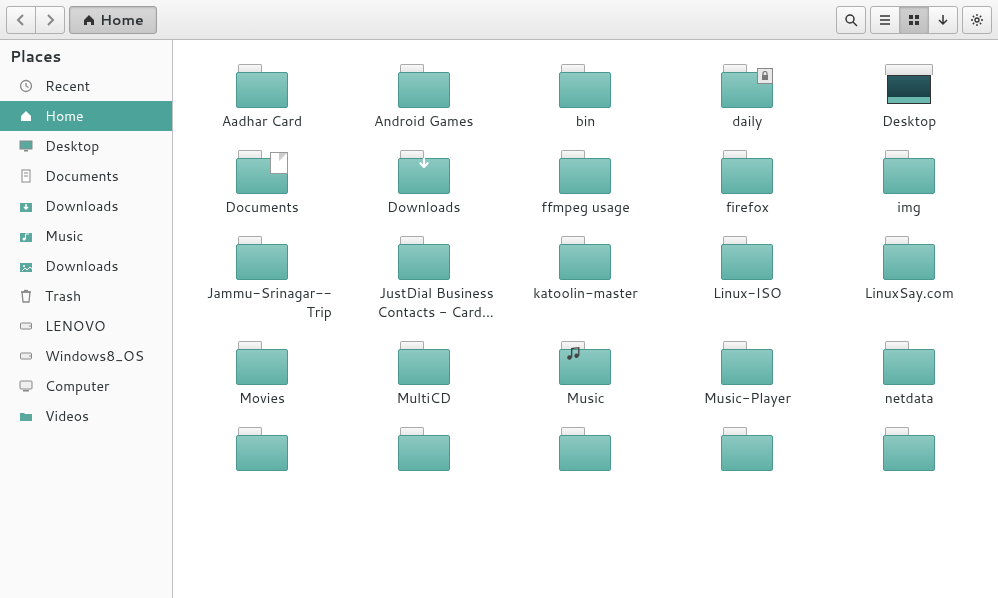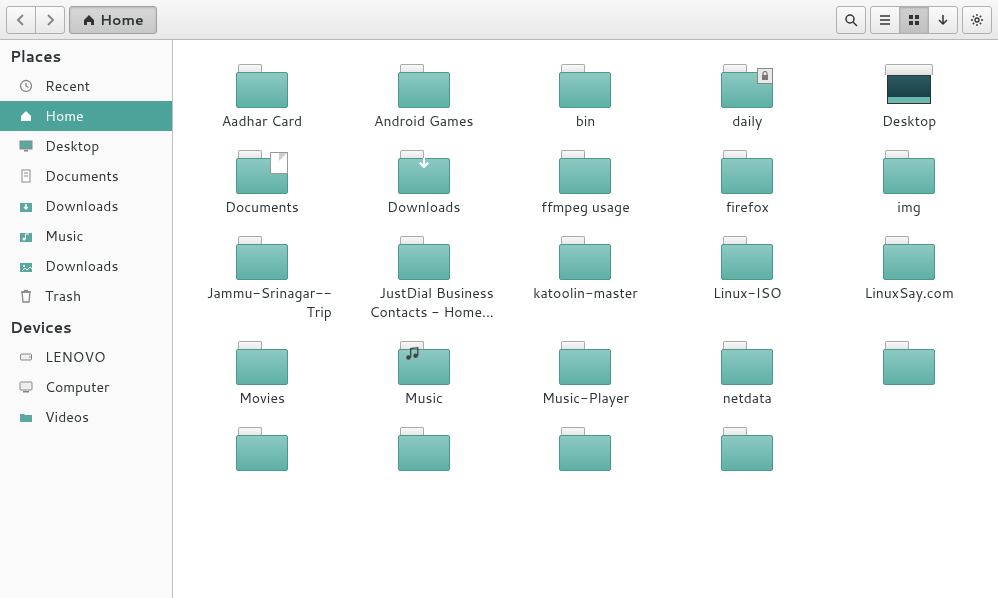--- a/index.html
+++ b/index.html
@@ -288,29 +288,37 @@
       <div class="side-item">
         <span class="side-icon">
           <svg width="14" height="14" viewBox="0 0 14 14">
             <path d="M3 3 L11 3 L10 13 L4 13 Z" fill="none" stroke="#888" stroke-width="1.3"></path>
             <line x1="2" y1="3" x2="12" y2="3" stroke="#888" stroke-width="1.3"></line>
             <line x1="5" y1="1.5" x2="9" y2="1.5" stroke="#888" stroke-width="1.3"></line>
           </svg>
         </span>
         <span>Trash</span>
       </div>
-      <div class="side-header">Devices</div>
       <div class="side-item">
         <span class="side-icon">
           <svg width="14" height="14" viewBox="0 0 14 14">
             <rect x="1.5" y="4" width="11" height="6" rx="1" fill="#eee" stroke="#888"></rect>
             <circle cx="11" cy="7" r="0.8" fill="#888"></circle>
           </svg>
         </span>
         <span>LENOVO</span>
+      </div>
+      <div class="side-item">
+        <span class="side-icon">
+          <svg width="14" height="14" viewBox="0 0 14 14">
+            <rect x="1.5" y="4" width="11" height="6" rx="1" fill="#eee" stroke="#888"></rect>
+            <circle cx="11" cy="7" r="0.8" fill="#888"></circle>
+          </svg>
+        </span>
+        <span>Windows8_OS</span>
       </div>
       <div class="side-item">
         <span class="side-icon">
           <svg width="14" height="14" viewBox="0 0 14 14">
             <rect x="1" y="2" width="12" height="8" rx="1" fill="#eee" stroke="#888"></rect>
             <rect x="4" y="11" width="6" height="1.5" fill="#888"></rect>
           </svg>
         </span>
         <span>Computer</span>
       </div>
@@ -436,21 +444,21 @@
         </div>
         <div class="item-label">Jammu-Srinagar--Trip</div>
       </div>
       <div class="item">
         <div>
           <div class="folder-icon">
             <div class="folder-tab"></div>
             <div class="folder-body"></div>
           </div>
         </div>
-        <div class="item-label">JustDial Business Contacts - Home...</div>
+        <div class="item-label">JustDial Business Contacts - Card...</div>
       </div>
       <div class="item">
         <div>
           <div class="folder-icon">
             <div class="folder-tab"></div>
             <div class="folder-body"></div>
           </div>
         </div>
         <div class="item-label">katoolin-master</div>
       </div>
@@ -473,20 +481,29 @@
         <div class="item-label">LinuxSay.com</div>
       </div>
       <div class="item">
         <div>
           <div class="folder-icon">
             <div class="folder-tab"></div>
             <div class="folder-body"></div>
           </div>
         </div>
         <div class="item-label">Movies</div>
+      </div>
+      <div class="item">
+        <div>
+          <div class="folder-icon">
+            <div class="folder-tab"></div>
+            <div class="folder-body"></div>
+          </div>
+        </div>
+        <div class="item-label">MultiCD</div>
       </div>
       <div class="item">
         <div>
           <div class="folder-icon">
             <div class="folder-tab"></div>
             <div class="folder-body"></div>
             <div class="badge" style="top:8px;left:8px">
               <svg width="18" height="18" viewBox="0 0 18 18">
                 <circle cx="5" cy="14" r="2.5" fill="#444"></circle>
                 <circle cx="13" cy="12" r="2.5" fill="#444"></circle>

